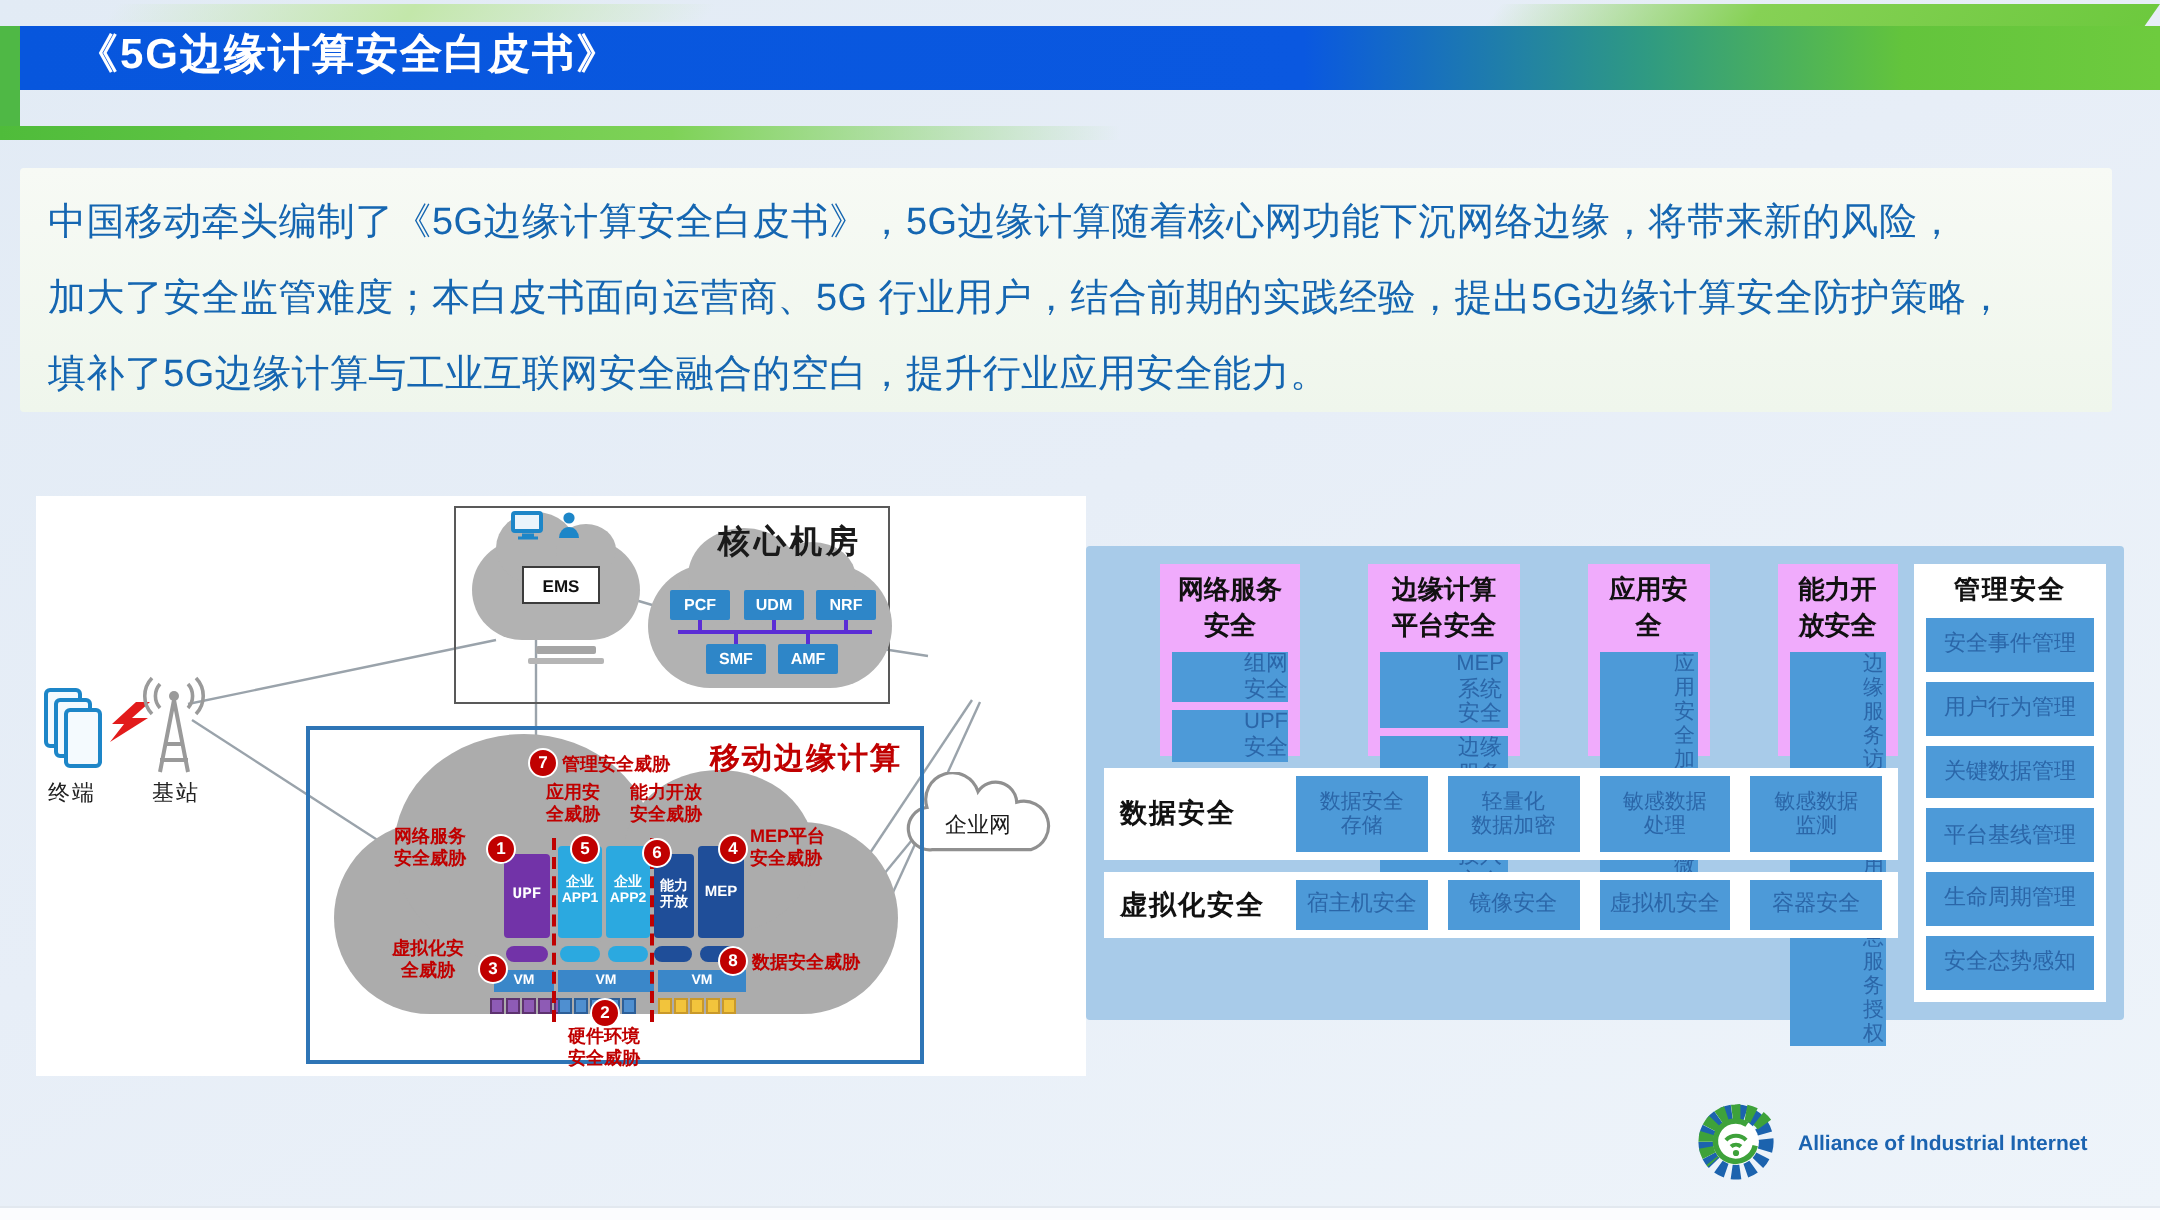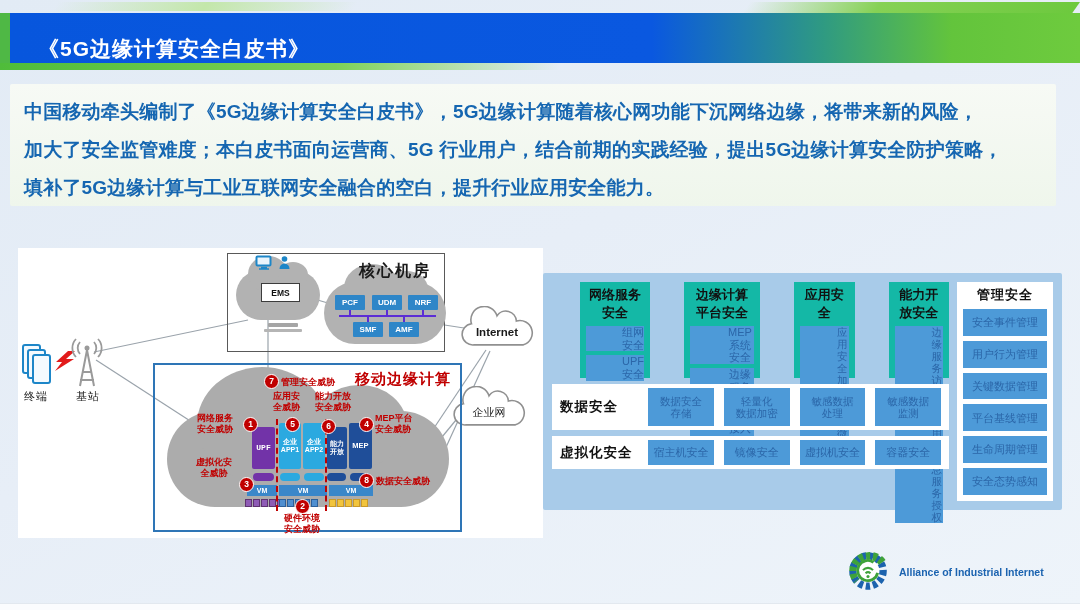--- a/index.html
+++ b/index.html
@@ -6,30 +6,30 @@
   .slide{position:relative;width:1080px;height:610px;overflow:hidden;margin:0 auto;
     background:linear-gradient(155deg,#e2ebf5 0%,#e7eef7 45%,#eef4fa 100%);
     font-family:"Liberation Sans","DejaVu Sans",sans-serif;}
 
   
   .acc-l{position:absolute;left:55px;top:2px;width:300px;height:9px;z-index:1;
     background:linear-gradient(90deg,rgba(200,230,180,0),#c3e7aa 50%,rgba(200,230,180,0));transform:skewX(-35deg);}
   .acc-r{position:absolute;right:0;top:2px;width:330px;height:11px;z-index:1;
     background:linear-gradient(90deg,rgba(140,210,90,0),#86d155 40%,#6dc93e);transform:skewX(-35deg);transform-origin:right top;}
   .hdr-sq{position:absolute;left:0;top:13px;width:10px;height:50px;background:#4fb845;z-index:2;}
-  .hdr{position:absolute;left:10px;right:0;top:13px;height:50px;z-index:2;display:flex;align-items:flex-end;padding-left:28px;box-sizing:border-box;
+  .hdr{position:absolute;left:10px;right:0;top:13px;height:32px;z-index:2;display:flex;align-items:flex-start;padding-left:28px;box-sizing:border-box;
     background:linear-gradient(90deg,#0756dd 0%,#0a58e0 60%,#2f9a82 76%,#63c43c 88%,#6ecb3e 100%);}
   .hdr-title{color:#fff;font-size:21px;font-weight:bold;letter-spacing:1px;}
   .hdr-underline{position:absolute;left:0;top:63px;width:560px;height:7px;z-index:2;
     background:linear-gradient(90deg,#4fbc3a,#7ed257 60%,rgba(160,220,120,0));}
 
   
   .intro{position:absolute;left:10px;top:84px;width:1046px;height:122px;border-radius:2px;z-index:1;
     background:linear-gradient(180deg,#f7faf5,#eff6ec);}
-  .intro p{margin:0;padding:9px 14px;font-size:19px;font-weight:bold;color:#1566b1;line-height:38px;white-space:pre-line;letter-spacing:.2px;}
+  .intro p{margin:0;padding:9px 14px;font-size:19px;font-weight:normal;color:#1566b1;line-height:38px;white-space:pre-line;letter-spacing:.2px;}
 
   
   .net{position:absolute;left:18px;top:248px;width:525px;height:290px;background:#fff;z-index:1;}
   .net .lines{position:absolute;left:0;top:0;width:525px;height:290px;z-index:1;}
 
   .cld{position:absolute;background:#b2b2b2;}
   .cld::before,.cld::after{content:"";position:absolute;background:inherit;border-radius:50%;}
 
   
   .core-box{position:absolute;left:209px;top:5px;width:216px;height:97px;border:1.5px solid #595959;z-index:2;}
@@ -95,30 +95,30 @@
   .sq i{width:7px;height:8px;display:block;box-sizing:border-box;}
   .sq1{left:90px}.sq1 i{background:#8e5bb5;border:1px solid #5e3370;}
   .sq2{left:124px}.sq2 i{background:#4f8fd0;border:1px solid #2d5f98;}
   .sq3{left:174px}.sq3 i{background:#f2c43c;border:1px solid #c9992a;}
   .tc{position:absolute;width:13px;height:13px;border-radius:50%;background:#c00000;border:1px solid #fff;color:#fff;font-size:8.5px;font-weight:bold;line-height:12px;text-align:center;z-index:6;}
   .tl{position:absolute;color:#c00000;font-weight:bold;font-size:9px;line-height:1.2;white-space:pre-line;z-index:6;}
   .tc1{left:88px;top:52px}.tl1{left:42px;top:48px;width:46px;text-align:left}
   .tc5{left:130px;top:52px}.tl5{left:118px;top:26px;width:40px;text-align:left}
   .tc6{left:166px;top:54px}.tl6{left:154px;top:26px;width:48px;text-align:center}
   .tc4{left:204px;top:52px}.tl4{left:220px;top:48px;width:52px}
-  .tc3{left:84px;top:112px}.tl3{left:36px;top:92px;width:46px;text-align:center}
+  .tc3{left:84px;top:112px}.tl3{left:36px;top:104px;width:46px;text-align:center}
   .tc8{left:204px;top:108px}.tl8{left:221px;top:111px;width:80px}
   .tc2{left:140px;top:134px}.tl2{left:122px;top:148px;width:50px;text-align:center}
   .tc7{left:109px;top:9px}.tl7{left:126px;top:12px;width:90px}
 
   
   .fw{position:absolute;left:543px;top:273px;width:519px;height:237px;background:#a8cbe9;border-radius:2px;padding:9px;box-sizing:border-box;display:flex;gap:8px;z-index:1;}
   .fw-main{flex:1;display:flex;flex-direction:column;gap:6px;min-width:0;}
   .fw-toprow{display:flex;gap:6px;height:96px;}
-  .fw-col{background:#14b8a6;flex:1;padding:4px 6px 6px;display:flex;flex-direction:column;gap:4px;box-sizing:border-box;margin-left:28px;}
+  .fw-col{background:#f0abfc;flex:1;padding:4px 6px 6px;display:flex;flex-direction:column;gap:4px;box-sizing:border-box;margin-left:28px;}
   .fw-col.wide{flex:1.32;}
   .fw-col-title{font-size:13px;font-weight:bold;color:#111;text-align:center;line-height:18px;flex:none;}
   .fw-btn{background:#4d9ad8;color:#2b66a8;font-size:11px;text-align:center;display:flex;align-items:center;justify-content:center;white-space:pre-line;line-height:1.15;}
   .fw-col .fw-btn{flex:1;padding-left:36px;}
   .fw-btn.two{font-size:10.5px;}
   .fw-row{background:#fff;display:flex;align-items:center;padding:4px 8px;gap:10px;box-sizing:border-box;}
   .fw-row .rt{font-weight:bold;font-size:13.5px;color:#111;width:78px;flex:none;letter-spacing:1px;}
   .fw-row .fw-btn{flex:1;align-self:stretch;}
   .fw-r2{height:46px}.fw-r3{height:33px}.fw-r4{flex:1;gap:16px}
   .fw-mgmt{width:96px;background:#fff;padding:4px 6px 6px;display:flex;flex-direction:column;gap:5px;box-sizing:border-box;}
@@ -208,26 +208,20 @@
       <div class="tick tk3"></div>
         <div class="tick tk4"></div>
       <div class="tick tk5"></div>
       <div class="nf pcf">PCF</div>
       <div class="nf udm">UDM</div>
       <div class="nf nrf">NRF</div>
       <div class="nf smf">SMF</div>
       <div class="nf amf">AMF</div>
     </div>
 
-    <div class="ocl internet">
-      <svg viewBox="0 0 100 52">
-        <path d="M80 44 H24 A12 12 0 0 1 21 20 A15 15 0 0 1 50 11 A12 12 0 0 1 72 17 A12 12 0 0 1 80 44 Z" fill="#fff" stroke="#909090" stroke-width="1.8"></path>
-      </svg>
-      <span>Internet</span>
-    </div>
     <div class="ocl enterprise">
       <svg viewBox="0 0 100 52">
         <path d="M80 44 H24 A12 12 0 0 1 21 20 A15 15 0 0 1 50 11 A12 12 0 0 1 72 17 A12 12 0 0 1 80 44 Z" fill="#fff" stroke="#909090" stroke-width="1.8"></path>
       </svg>
       <span>企业网</span>
     </div>
 
     <div class="edge-box">
       <div class="edge-title">移动边缘计算</div>
       <div class="cld edge-cloud"></div>

